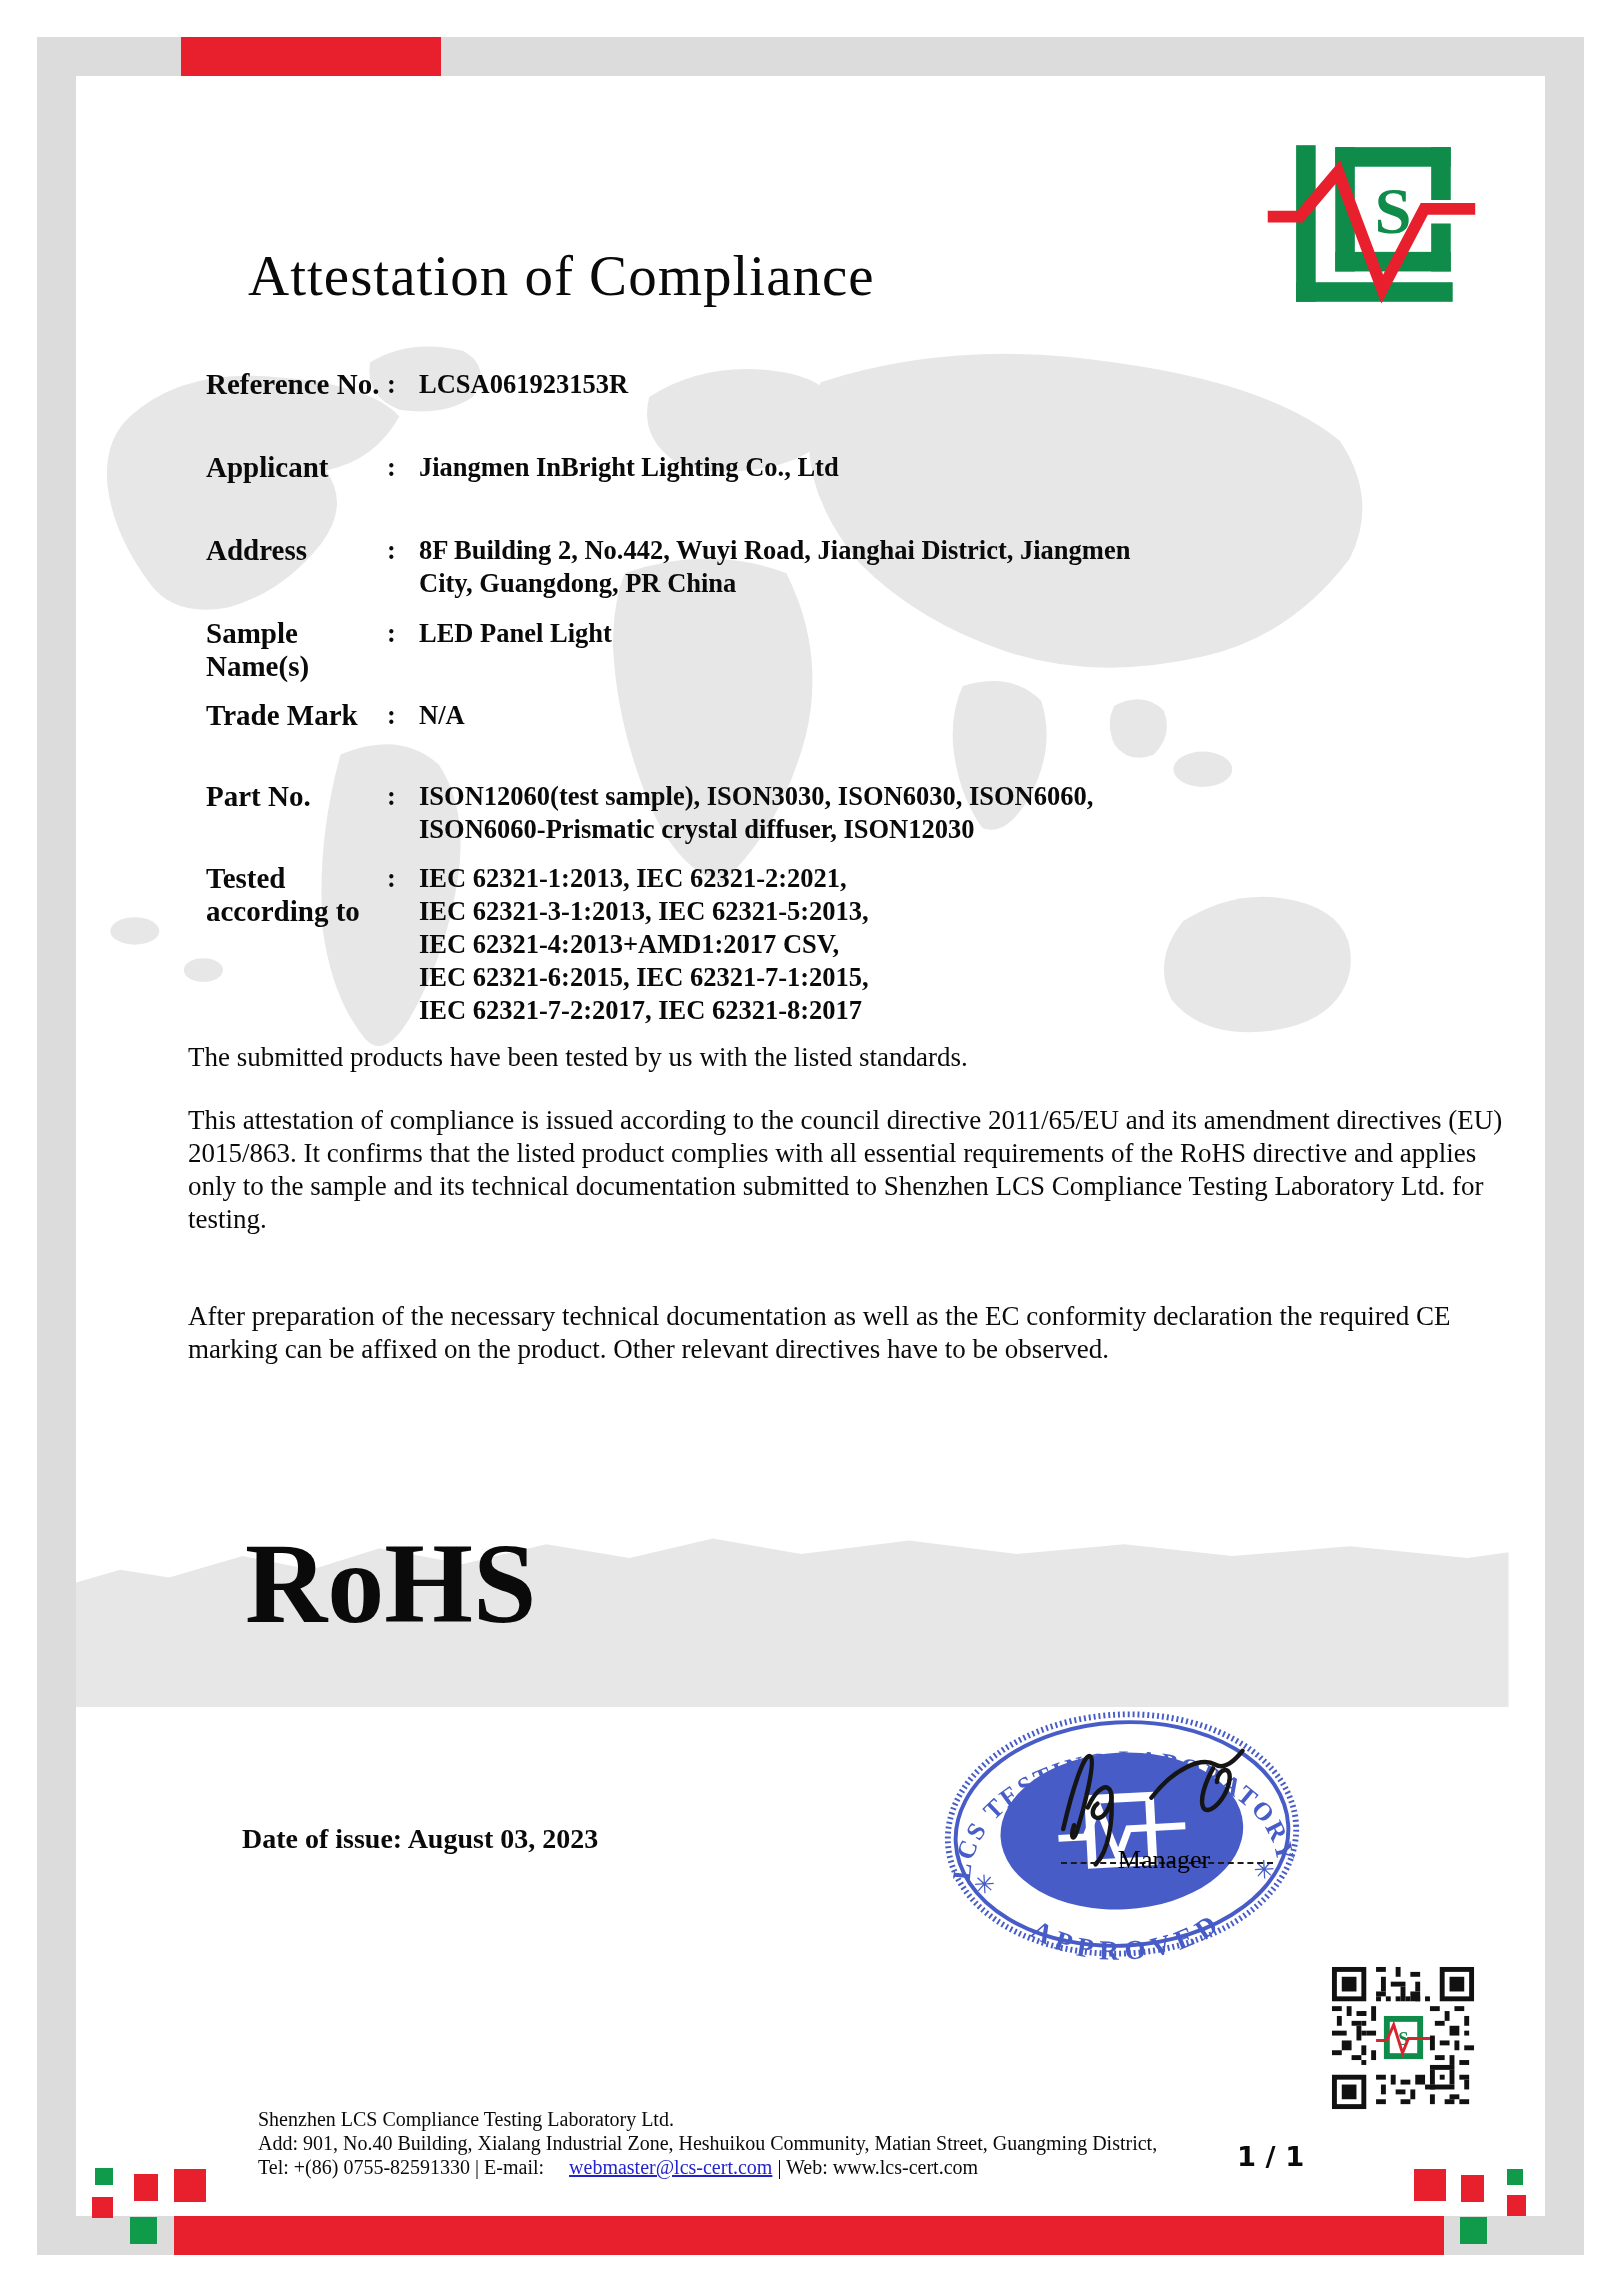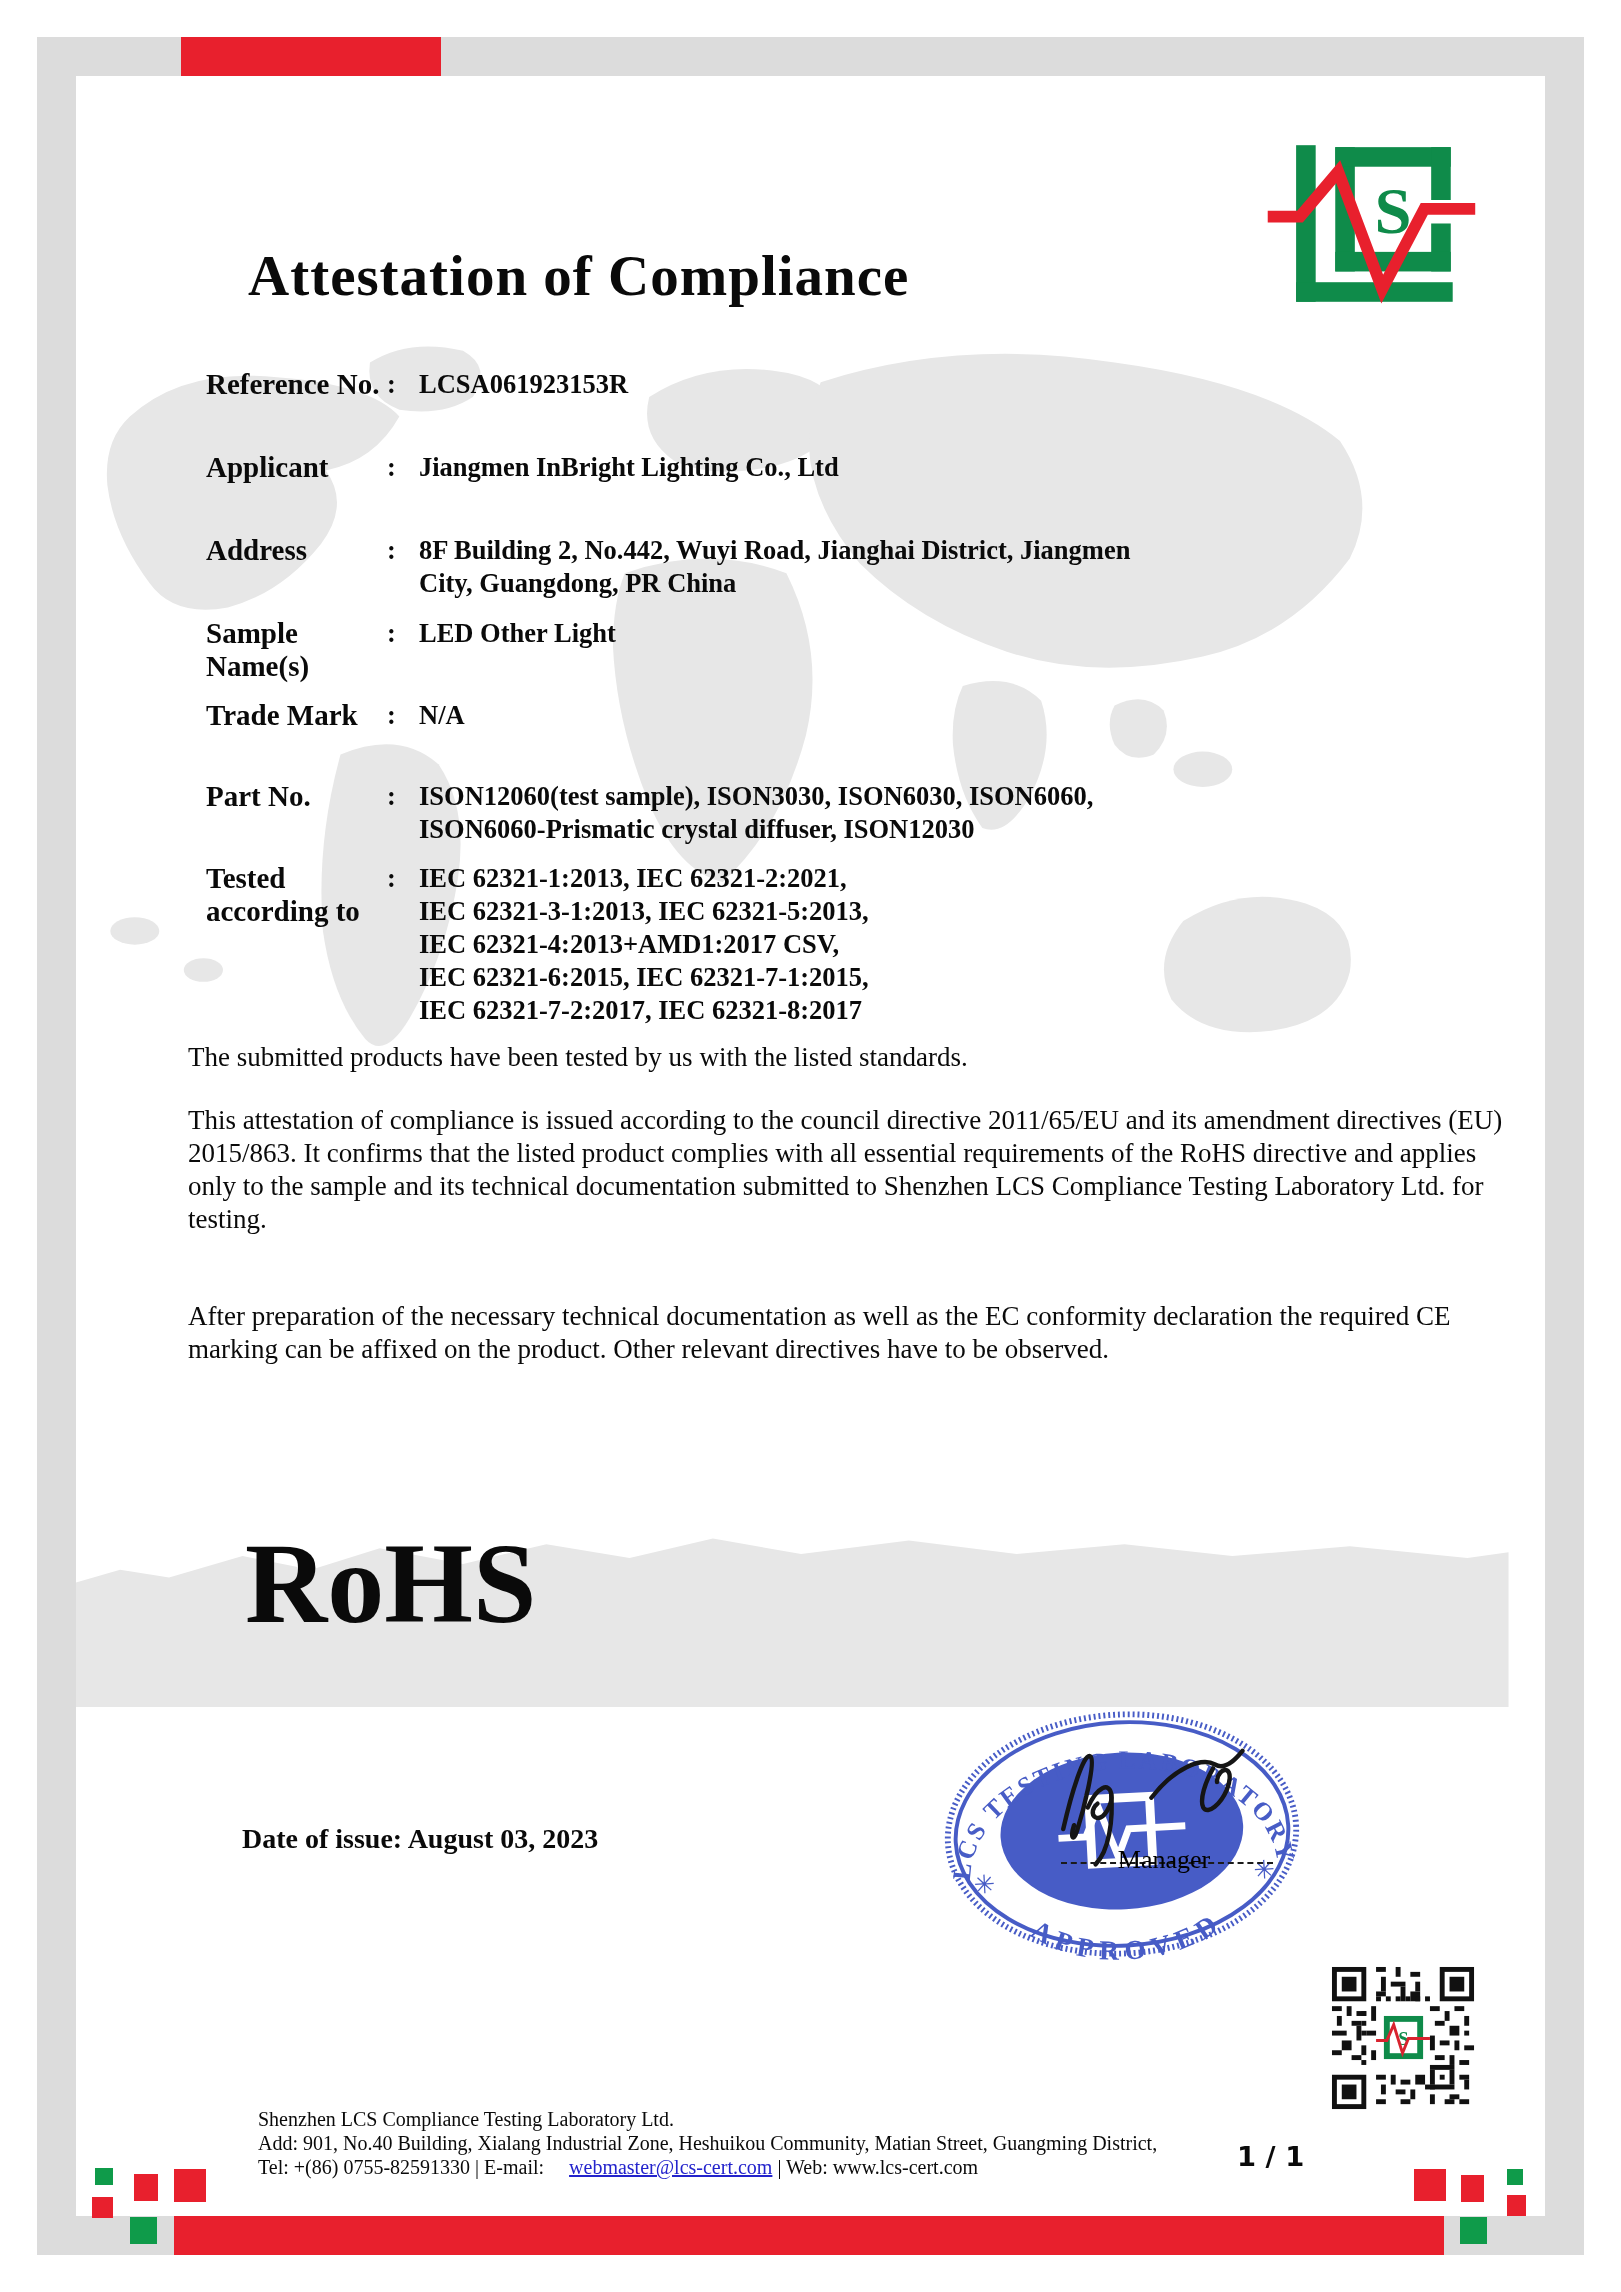--- a/index.html
+++ b/index.html
@@ -6,21 +6,21 @@
   #page{position:relative;width:1621px;height:2293px;background:#ffffff;overflow:hidden;
         font-family:"Liberation Serif",serif;color:#0a0a0a;}
   .abs{position:absolute;}
   
   .frame{position:absolute;background:#dcdcdc;}
   .redbar{position:absolute;background:#e8202d;}
   .sq{position:absolute;}
   .sq.red{background:#e8202d;}
   .sq.green{background:#0f9b4a;}
   
-  .title{position:absolute;left:248px;top:243px;font-size:57px;font-weight:bold;letter-spacing:1px;white-space:nowrap;}
+  .title{position:absolute;left:248px;top:243px;font-size:57px;font-weight:normal;letter-spacing:1px;white-space:nowrap;}
   
   .field-row{position:absolute;left:0;width:1621px;}
   .field-label{position:absolute;left:206px;width:174px;font-size:29px;font-weight:bold;line-height:33px;}
   .field-colon{position:absolute;left:387px;font-size:26.5px;font-weight:bold;line-height:33px;}
   .field-value{position:absolute;left:419px;width:941px;font-size:26.5px;font-weight:bold;line-height:33px;white-space:pre-line;}
   
   .para{position:absolute;left:188px;width:1318px;font-size:27px;line-height:33px;text-align:left;}
   .rohs{position:absolute;left:245px;top:1527px;font-size:114px;font-weight:bold;line-height:1;}
   .dateissue{position:absolute;left:242px;top:1823px;font-size:28px;font-weight:bold;}
   
@@ -102,21 +102,21 @@
   </div>
   <div class="field-row z2" style="top:534px;">
     <span class="field-label">Address</span>
     <span class="field-colon">:</span>
     <span class="field-value">8F Building 2, No.442, Wuyi Road, Jianghai District, Jiangmen
 City, Guangdong, PR China</span>
   </div>
   <div class="field-row z2" style="top:617px;">
     <span class="field-label">Sample Name(s)</span>
     <span class="field-colon">:</span>
-    <span class="field-value">LED Other Light</span>
+    <span class="field-value">LED Panel Light</span>
   </div>
   <div class="field-row z2" style="top:699px;">
     <span class="field-label">Trade Mark</span>
     <span class="field-colon">:</span>
     <span class="field-value">N/A</span>
   </div>
   <div class="field-row z2" style="top:780px;">
     <span class="field-label">Part No.</span>
     <span class="field-colon">:</span>
     <span class="field-value">ISON12060(test sample), ISON3030, ISON6030, ISON6060,

